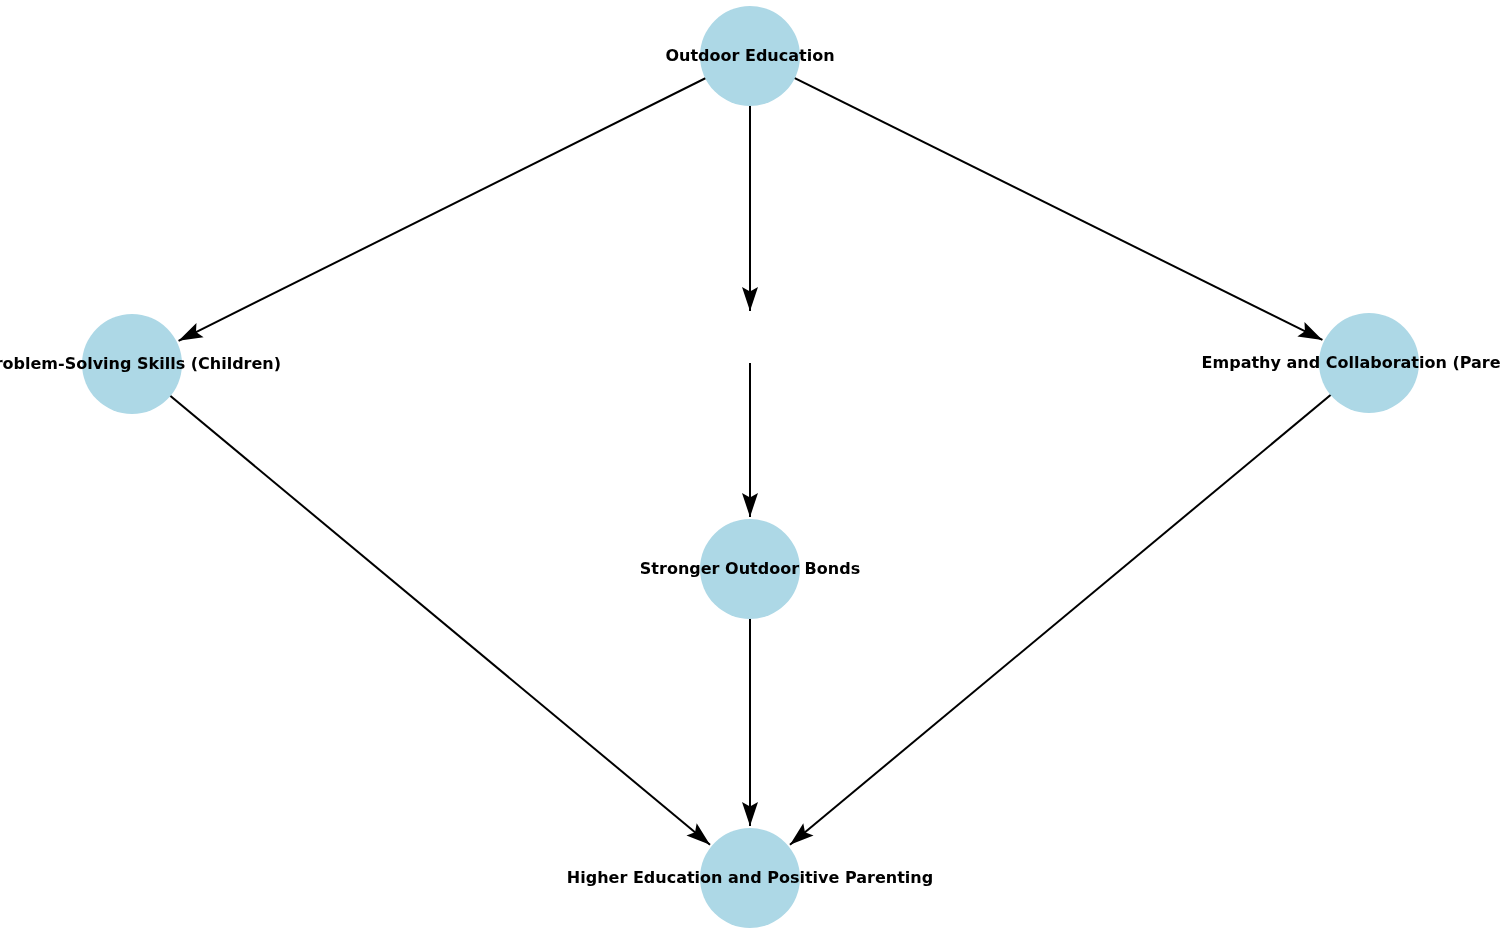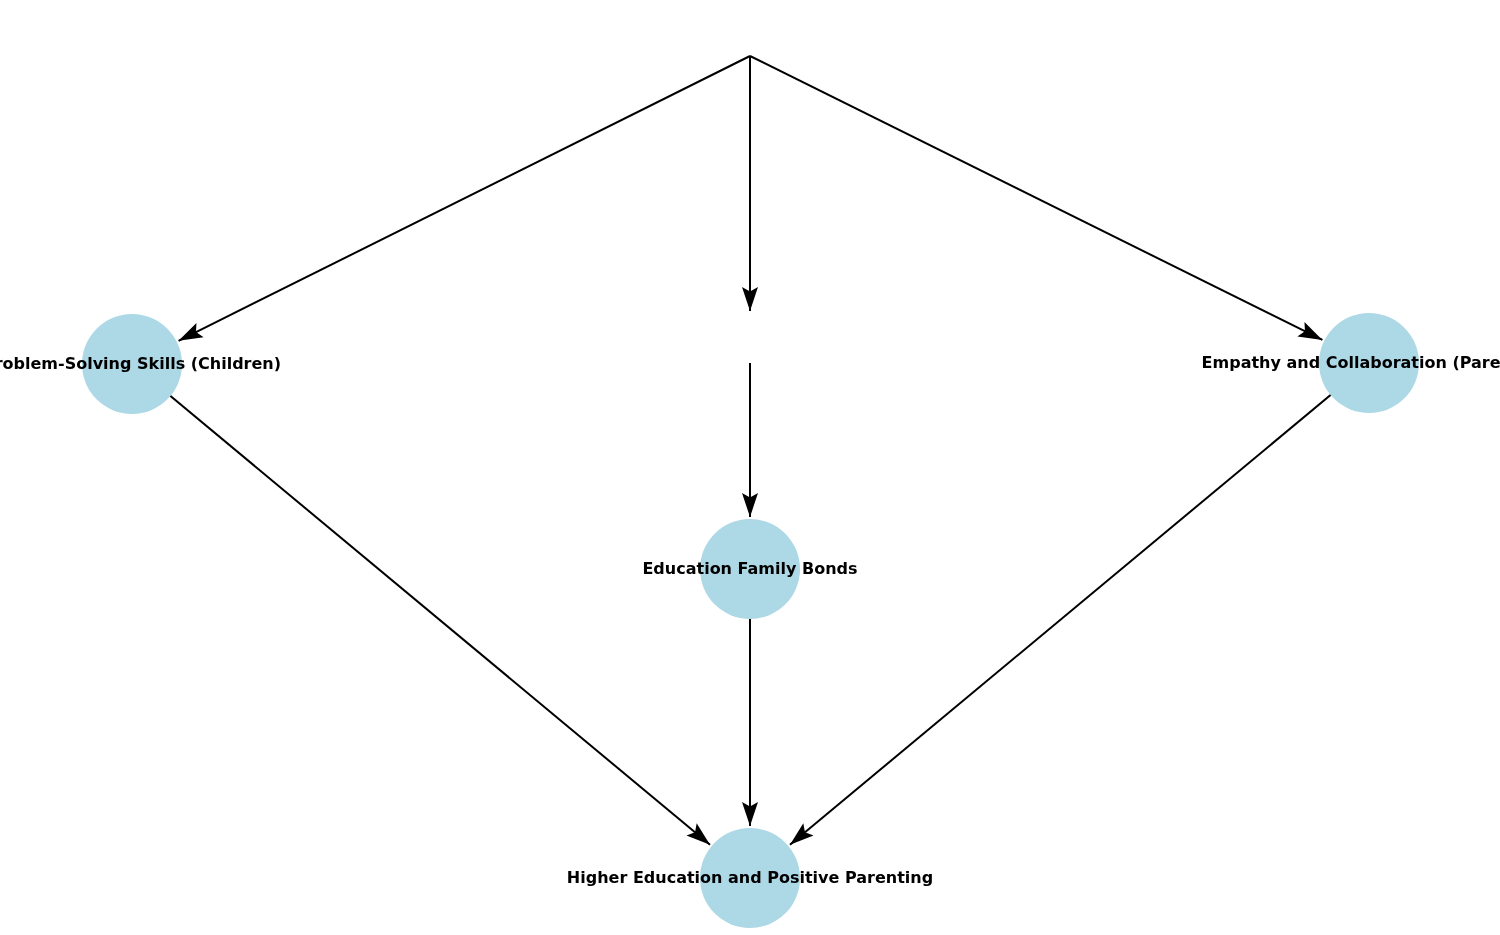--- a/index.html
+++ b/index.html
@@ -58,26 +58,29 @@
         <line x1="750" y1="56" x2="178.54029808264139" y2="340.80515888437935" stroke="#000000" stroke-width="2" marker-end="url(#arrowhead)"></line>
         <line x1="750" y1="56" x2="750" y2="311" stroke="#000000" stroke-width="2" marker-end="url(#arrowhead)"></line>
         <line x1="750" y1="56" x2="1322.4147707717793" y2="339.8955325152443" stroke="#000000" stroke-width="2" marker-end="url(#arrowhead)"></line>
         <line x1="750" y1="363" x2="750" y2="517" stroke="#000000" stroke-width="2" marker-end="url(#arrowhead)"></line>
         <line x1="132" y1="364" x2="710.0206962475157" y2="844.7486049696167" stroke="#000000" stroke-width="2" marker-end="url(#arrowhead)"></line>
         <line x1="750" y1="569" x2="750" y2="826" stroke="#000000" stroke-width="2" marker-end="url(#arrowhead)"></line>
         <line x1="1369" y1="363" x2="789.9739604254979" y2="844.7421815522918" stroke="#000000" stroke-width="2" marker-end="url(#arrowhead)"></line>
       </g>
   </svg>
   <div id="node-layer">
+      <div class="node" style="left: 700px; top: 6px; width: 100px; height: 100px; background: rgb(173, 216, 230);">
+        <span class="node-label" style="color: rgb(0, 0, 0);">Outdoor Education</span>
+      </div>
       <div class="node" style="left: 82px; top: 314px; width: 100px; height: 100px; background: rgb(173, 216, 230);">
         <span class="node-label" style="color: rgb(0, 0, 0);">Problem-Solving Skills (Children)</span>
       </div>
       <div class="node" style="left: 1319px; top: 313px; width: 100px; height: 100px; background: rgb(173, 216, 230);">
         <span class="node-label" style="color: rgb(0, 0, 0);">Empathy and Collaboration (Parents)</span>
       </div>
       <div class="node" style="left: 700px; top: 519px; width: 100px; height: 100px; background: rgb(173, 216, 230);">
-        <span class="node-label" style="color: rgb(0, 0, 0);">Education Family Bonds</span>
+        <span class="node-label" style="color: rgb(0, 0, 0);">Stronger Outdoor Bonds</span>
       </div>
       <div class="node" style="left: 700px; top: 828px; width: 100px; height: 100px; background: rgb(173, 216, 230);">
         <span class="node-label" style="color: rgb(0, 0, 0);">Higher Education and Positive Parenting</span>
       </div>
     </div>
 </div>
 
 </body></html>

